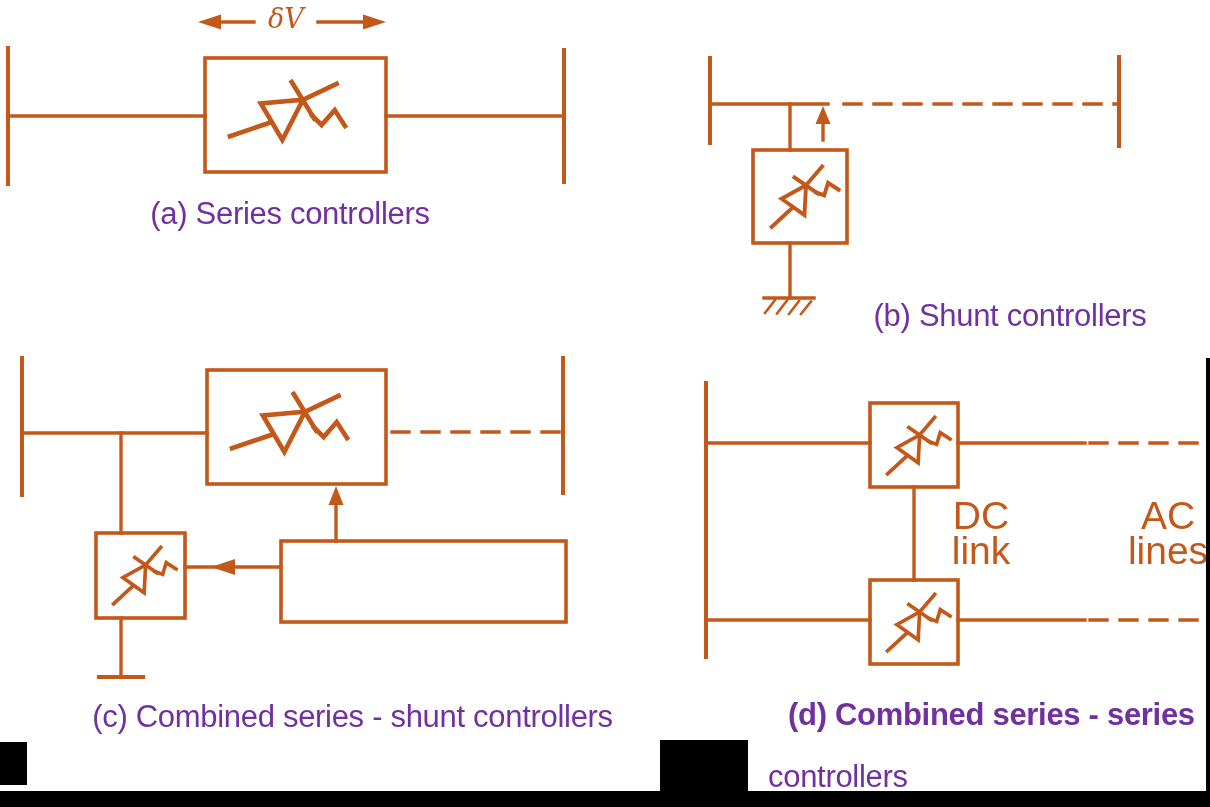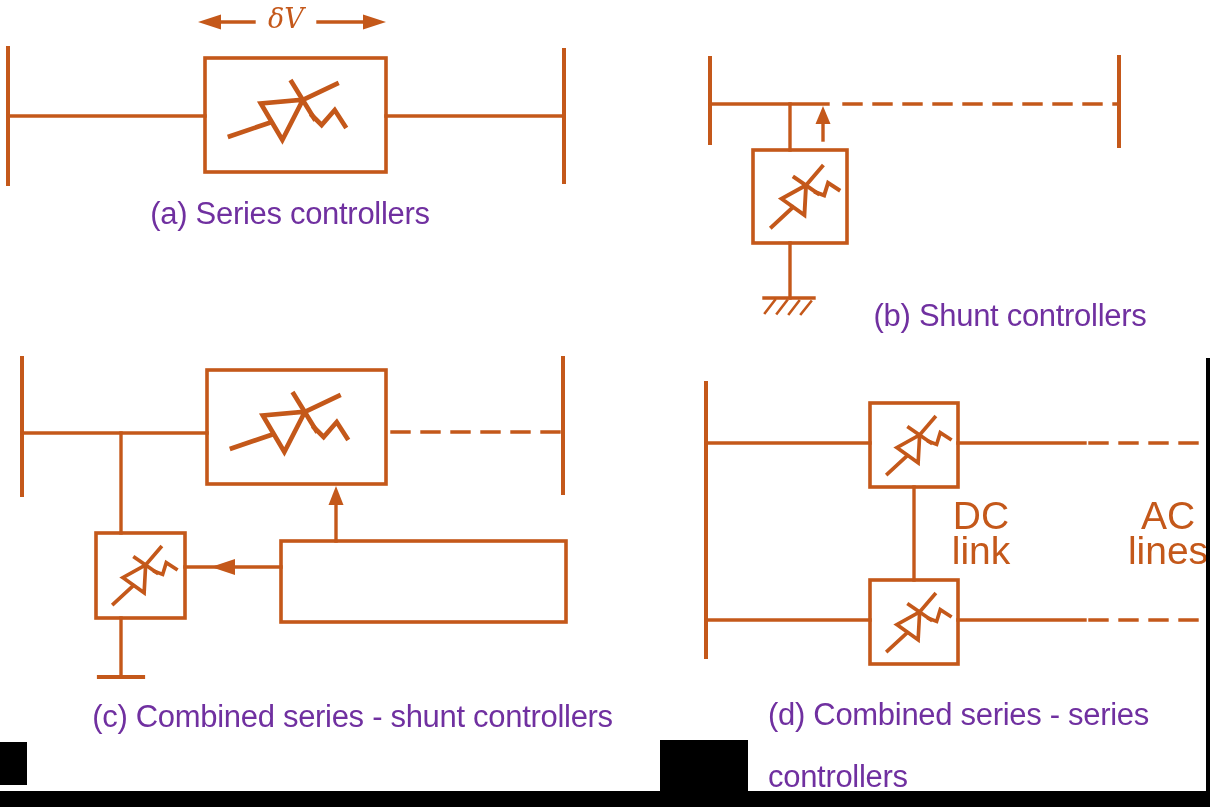--- a/index.html
+++ b/index.html
@@ -133,21 +133,21 @@
 
   <div class="deltav" style="left:250px;top:3px;width:72px;">δV</div>
 
   <div class="txt center" style="left:95px;top:196px;width:390px;">(a) Series controllers</div>
 
   <div class="txt center" style="left:820px;top:298px;width:380px;">(b) Shunt controllers</div>
 
   <div class="txt center" style="left:30px;top:699px;width:645px;">(c) Combined series - shunt controllers</div>
 
   <div>
-    <div class="txt" style="left:768px;top:697px;">(d) Combined series - series</div>
+    <div class="txt" style="left:788px;top:697px;font-weight:bold;">(d) Combined series - series</div>
     <div class="txt" style="left:768px;top:747px;margin-top:12px;">controllers</div>
   </div>
 
   <div class="orange-label" style="left:916px;top:498px;width:130px;">
     <div>DC</div>
     <div>link</div>
   </div>
 
   <div class="orange-label" style="left:1103px;top:498px;width:130px;">
     <div>AC</div>

